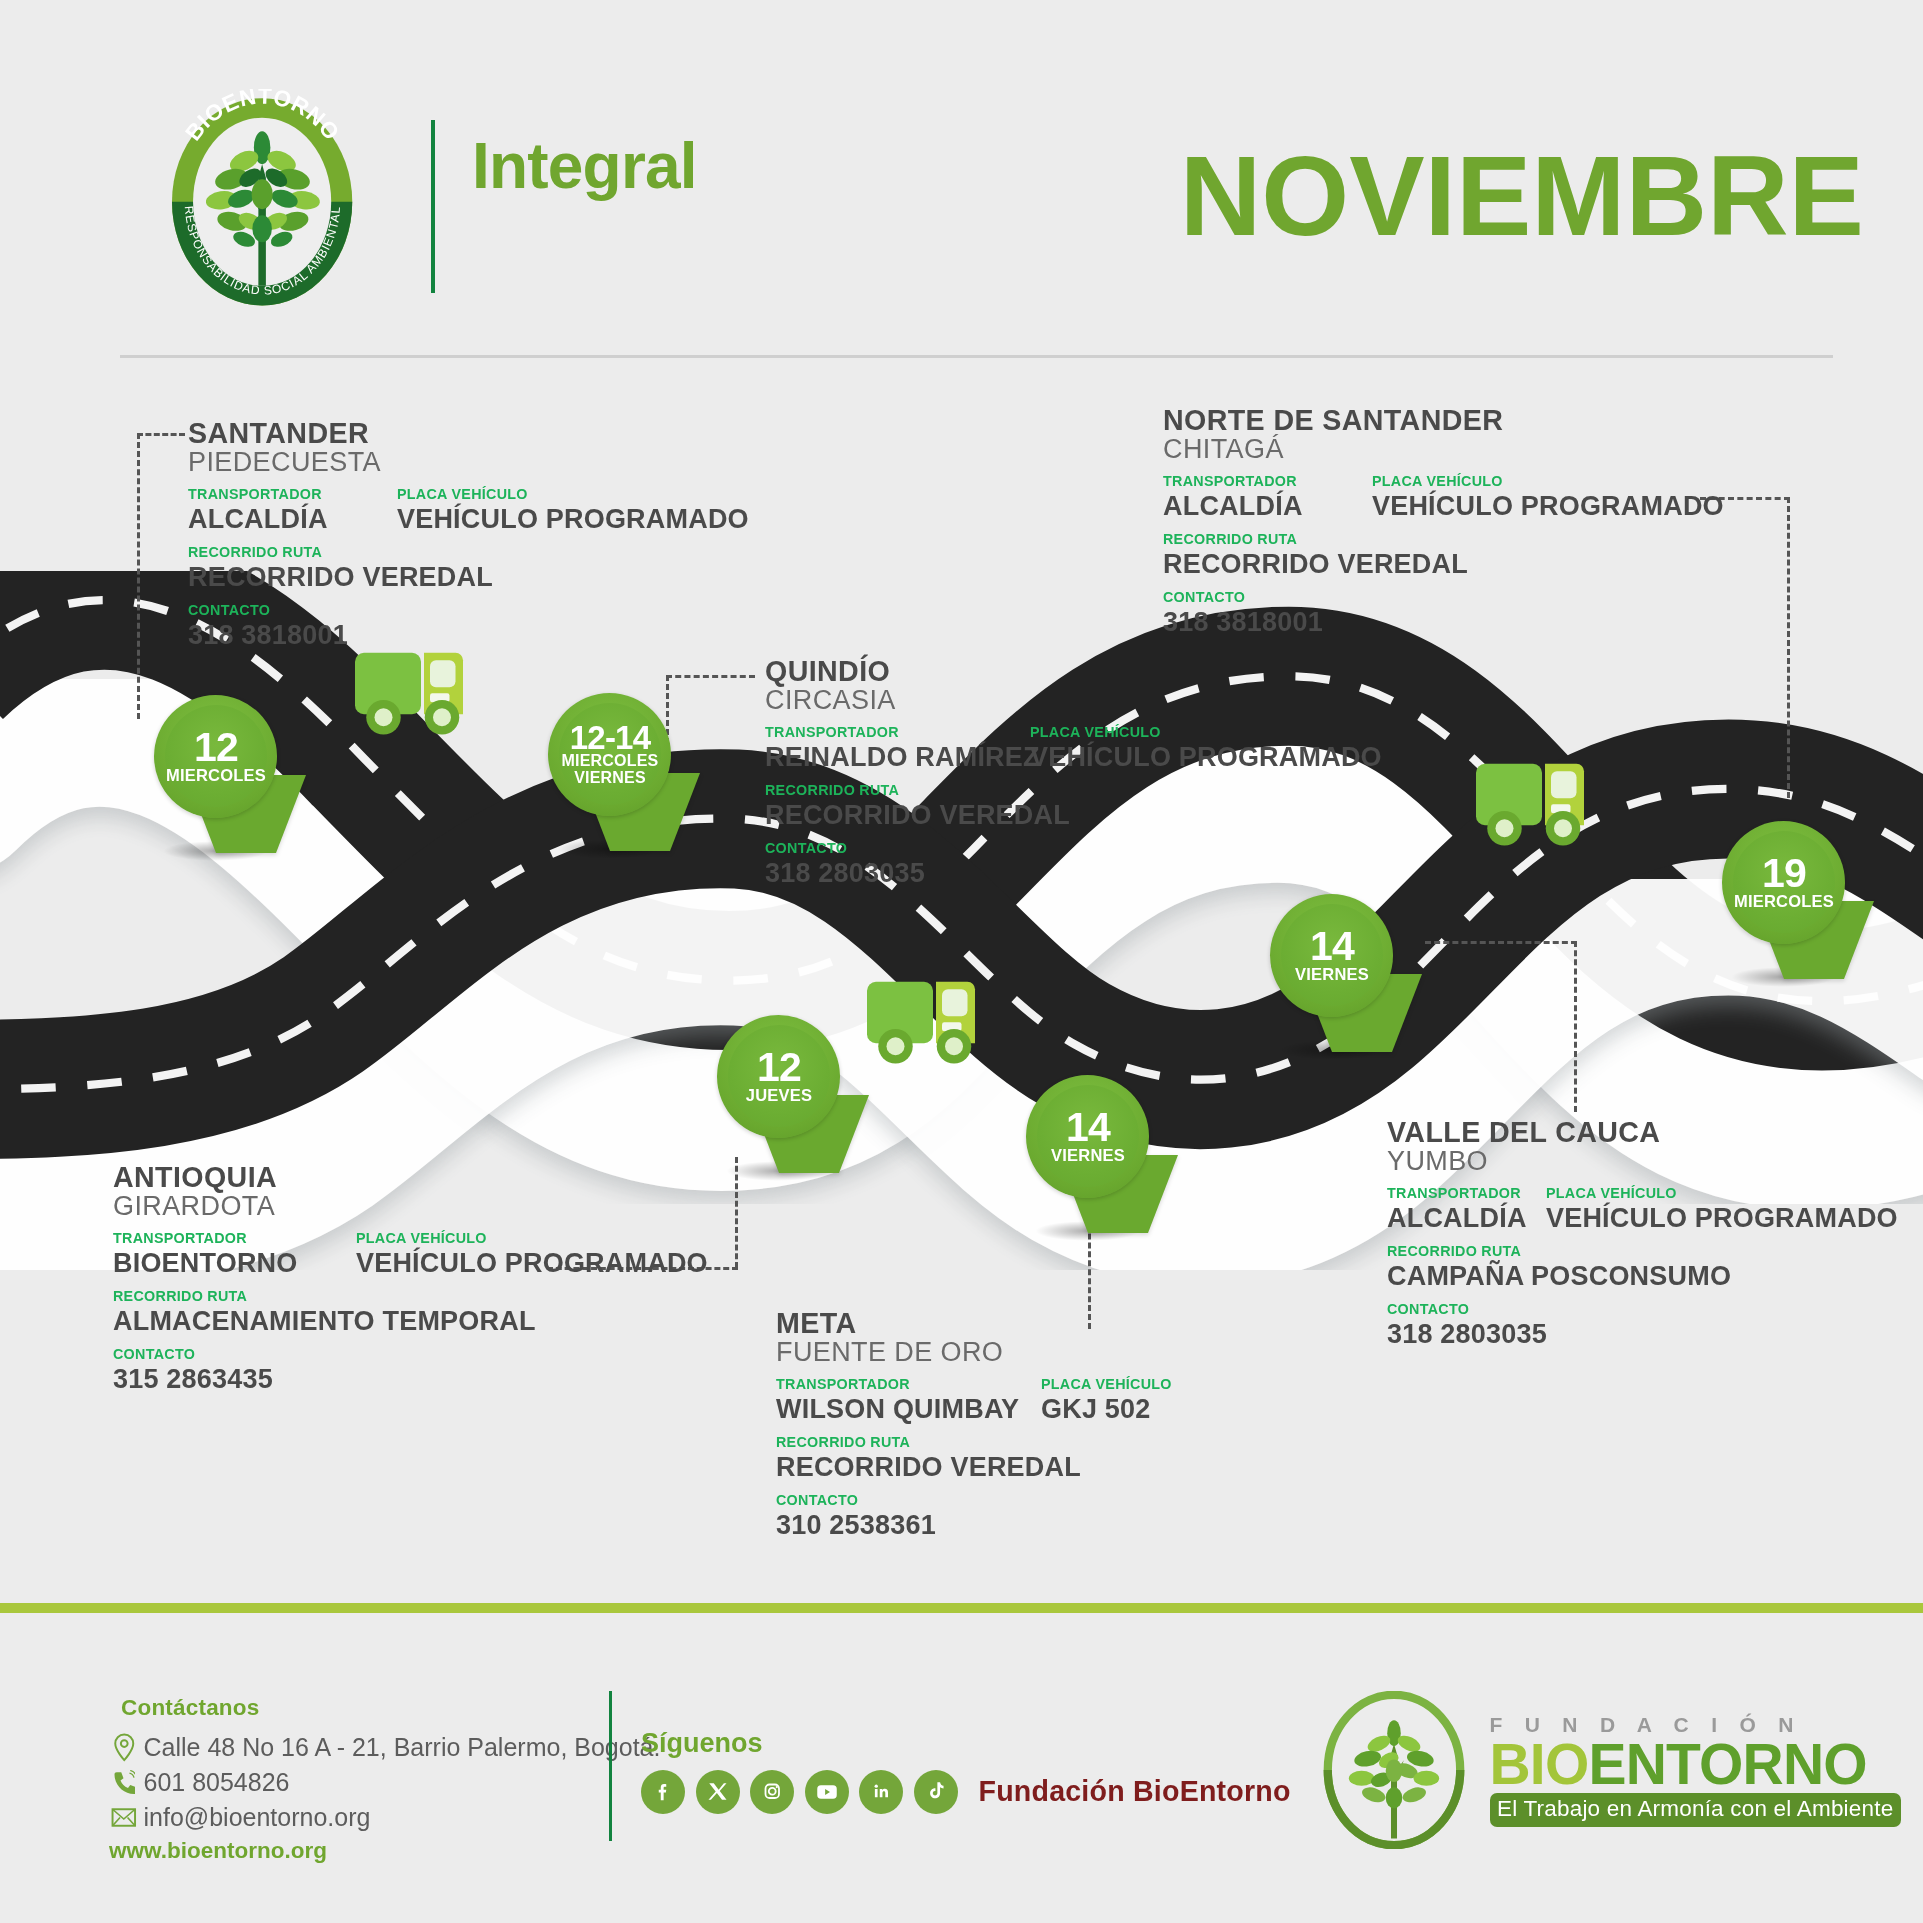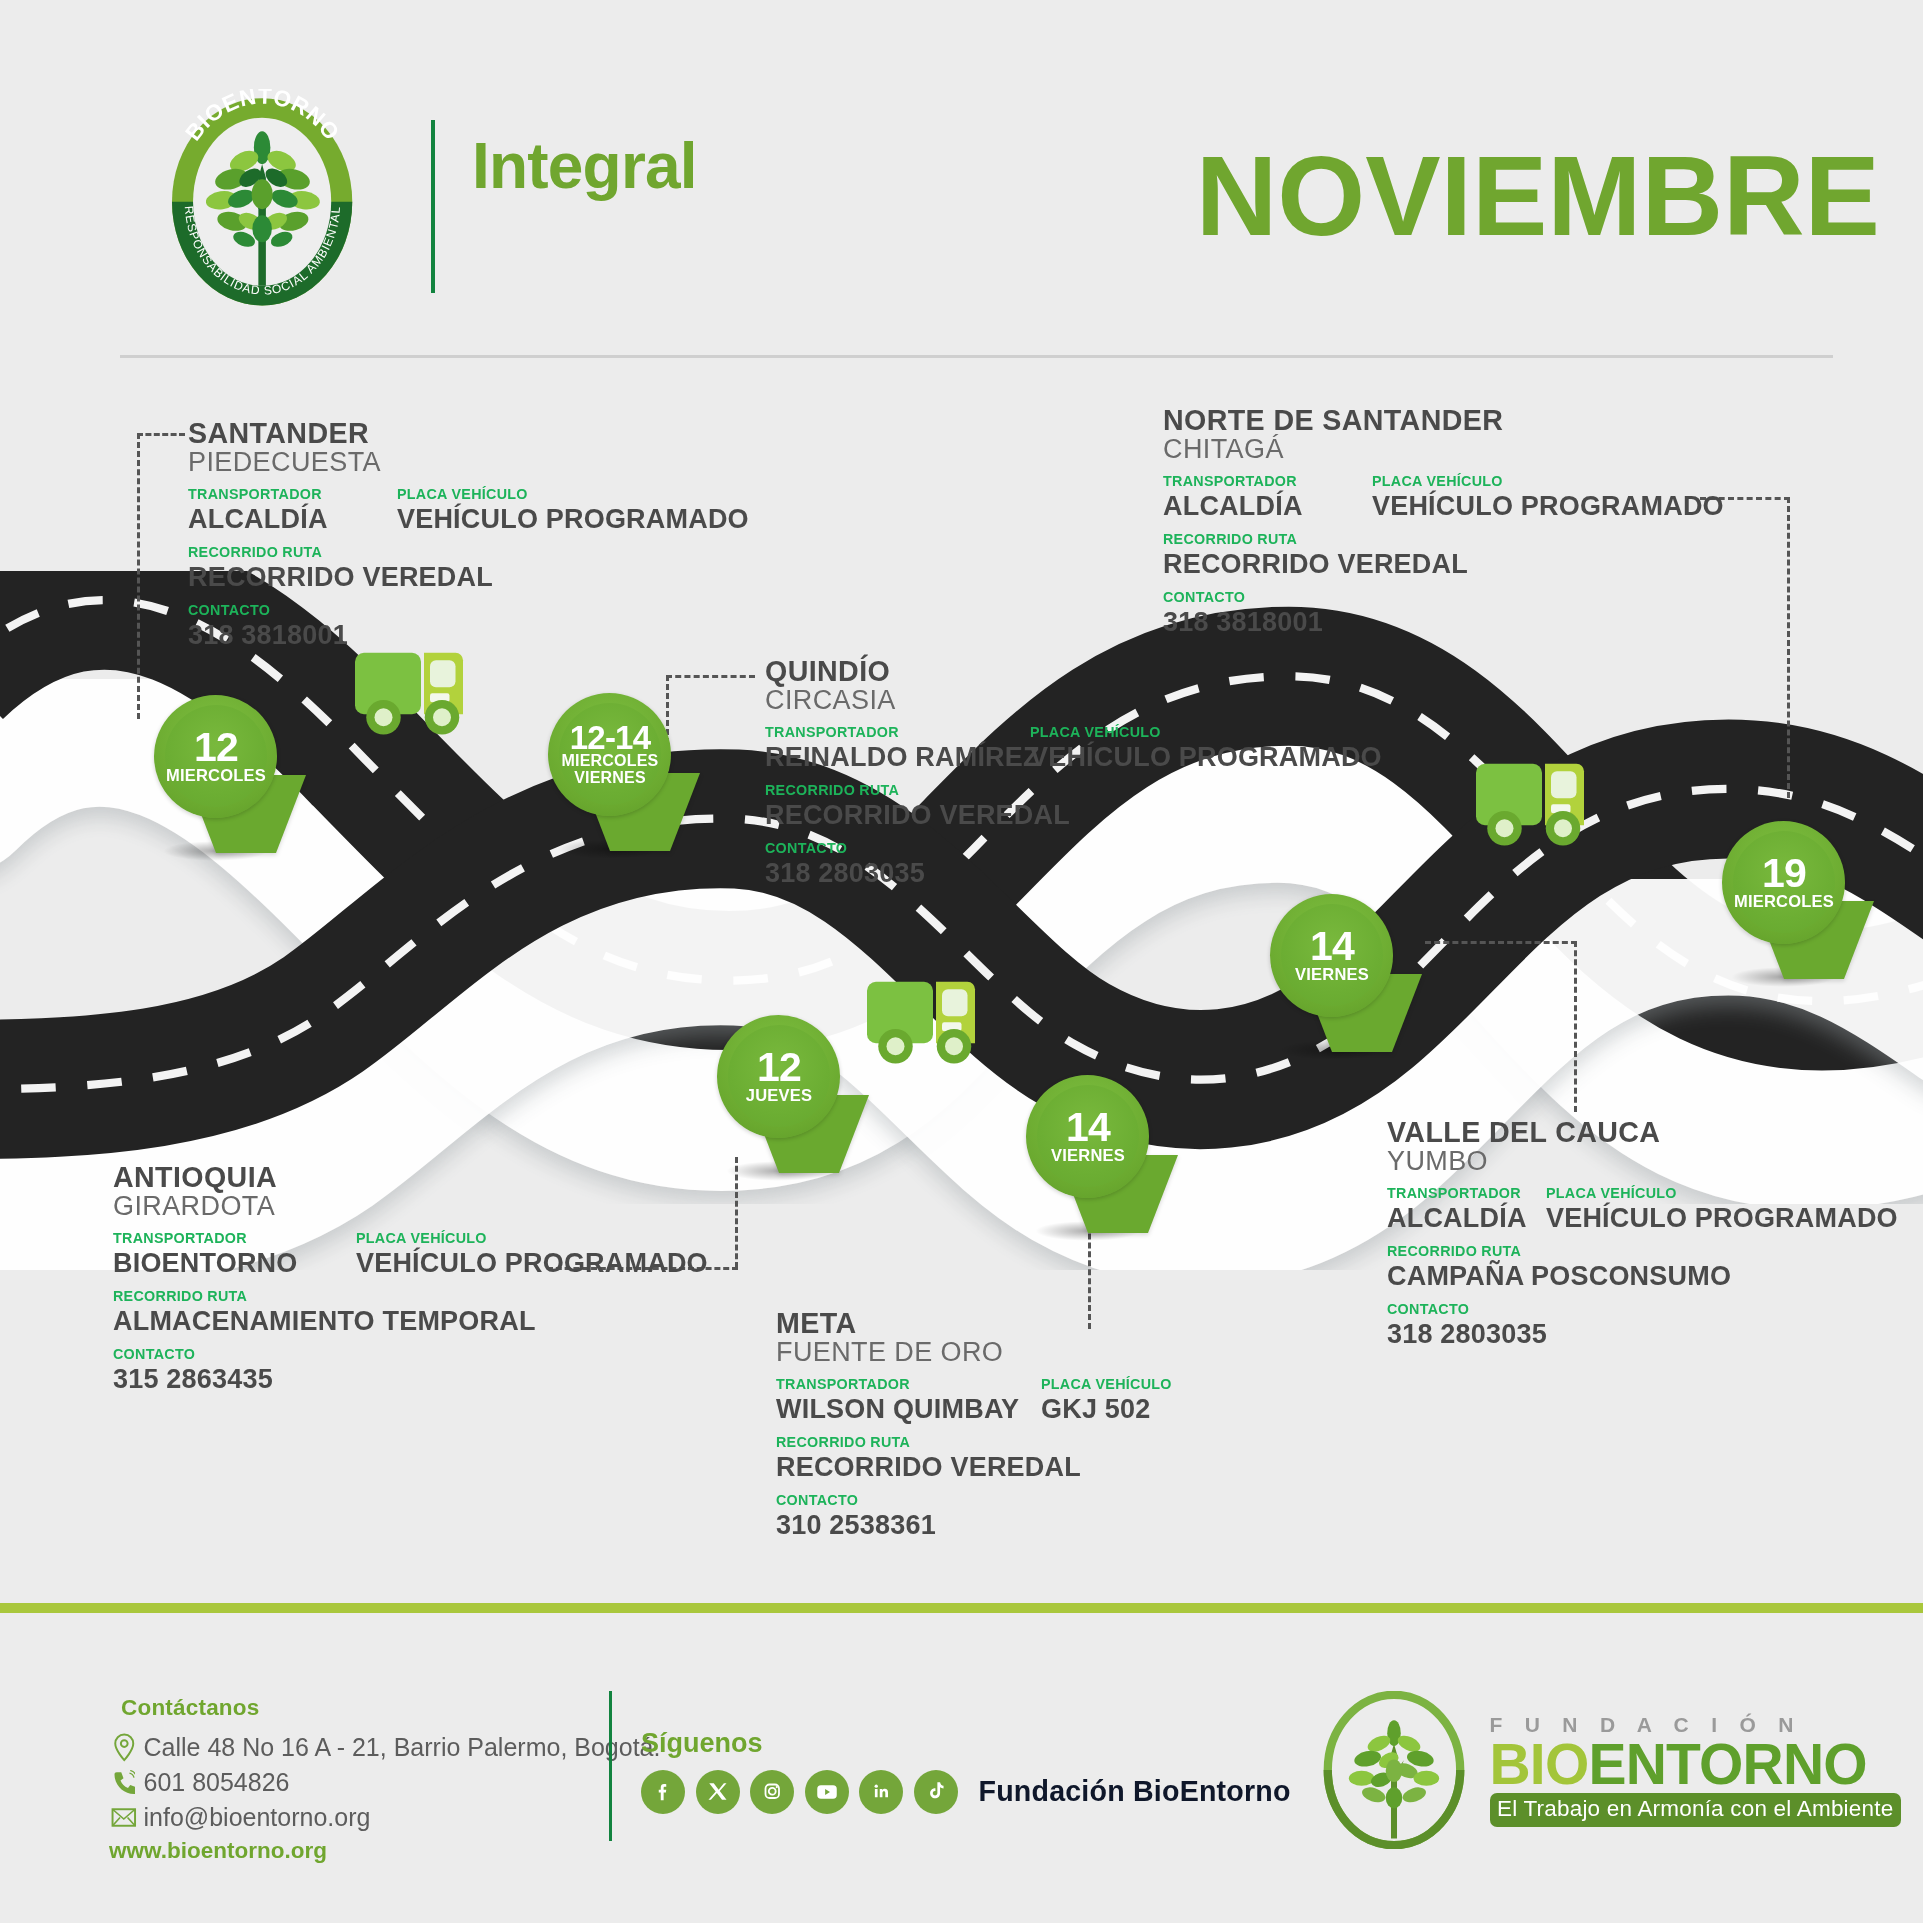--- a/index.html
+++ b/index.html
@@ -13,21 +13,21 @@
   .page{position:absolute;inset:0;width:1924px;height:1924px;}
 
   
   .header{position:absolute;left:0;top:0;width:1924px;height:353px;}
   .logo-badge{position:absolute;left:160px;top:89px;width:205px;height:218px;}
   .logo-badge svg{display:block;}
   .hdr-divider{position:absolute;left:431px;top:120px;width:3.8px;height:173px;background:#12833f;}
   .hdr-title{position:absolute;left:472px;top:132px;line-height:0.98;}
   .hdr-title .l1{font-size:78px;font-weight:bold;color:#17753a;letter-spacing:-0.8px;display:block;}
   .hdr-title .l2{font-size:64px;font-weight:bold;color:#70a62f;letter-spacing:-0.8px;display:block;margin-top:3px;}
-  .month{position:absolute;right:44px;top:140px;font-size:113px;font-weight:bold;color:#70a62f;letter-spacing:0px;line-height:1;}
+  .month{position:absolute;right:60px;top:140px;font-size:113px;font-weight:bold;color:#70a62f;letter-spacing:0px;line-height:1;}
   .top-rule{position:absolute;left:120px;top:355px;width:1713px;height:3px;background:#cfcfcf;}
 
   
   .roadwrap{position:absolute;left:0;top:571px;width:1924px;height:1022px;}
 
   
   .pin{position:absolute;width:0;height:0;}
   .pin .bubble{
     position:absolute;left:-62px;top:-87px;
     width:123px;height:123px;border-radius:50%;
@@ -75,21 +75,21 @@
   .contact{position:absolute;left:109px;top:1683px;}
   .contact h4{margin:12px;font-size:22.5px;font-weight:bold;color:#70a62f;letter-spacing:0.2px;}
   .contact .line{display:flex;align-items:center;margin-top:6px;font-size:25px;color:#5c5c5c;}
   .contact .line .ic{width:30px;display:inline-flex;justify-content:center;align-items:center;margin-right:4.5px;}
   .contact .www{margin-top:6px;font-size:22.5px;font-weight:bold;color:#70a62f;}
   .foot-divider{position:absolute;left:609px;top:1691px;width:3px;height:150px;background:#12833f;}
   .follow{position:absolute;left:641px;top:1728px;}
   .follow h4{margin:0;font-size:27px;font-weight:bold;color:#70a62f;}
   .socials{display:flex;align-items:center;margin-top:10.5px;}
   .soc{width:44px;height:44px;border-radius:50%;background:#74a63a;margin-right:10.5px;display:flex;align-items:center;justify-content:center;}
-  .follow .fname{font-size:28.6px;font-weight:bold;color:#0f172a;margin-left:10.5px;letter-spacing:0.2px;}
+  .follow .fname{font-size:28.6px;font-weight:bold;color:#7f1d1d;margin-left:10.5px;letter-spacing:0.2px;}
   .footlogo{position:absolute;left:1315px;top:1691px;display:flex;align-items:center;}
   .footlogo .txt{margin-left:16.5px;}
   .footlogo .t1{font-size:21px;font-weight:bold;color:#9a9a9a;letter-spacing:8.3px;}
   .footlogo .t2{font-size:57px;font-weight:bold;line-height:.95;letter-spacing:-0.8px;}
   .footlogo .t2 .bio{color:#a3c53a;}
   .footlogo .t2 .ent{color:#5fa02c;}
   .footlogo .t3{background:#5c8f2a;color:#fff;font-size:22.5px;padding:3px 7.5px 4.5px 7.5px;margin-top:1.5px;letter-spacing:0.2px;border-radius:7px;}
 </style>
 </head>
 <body>

